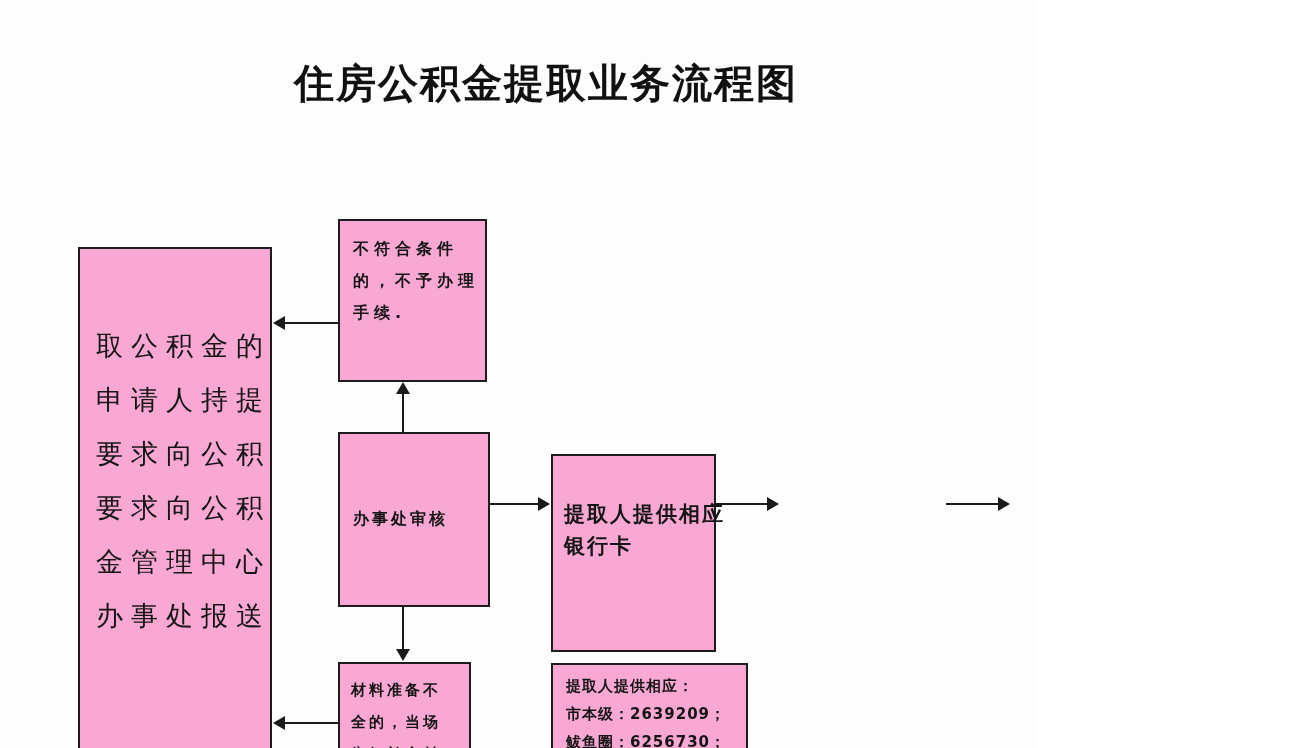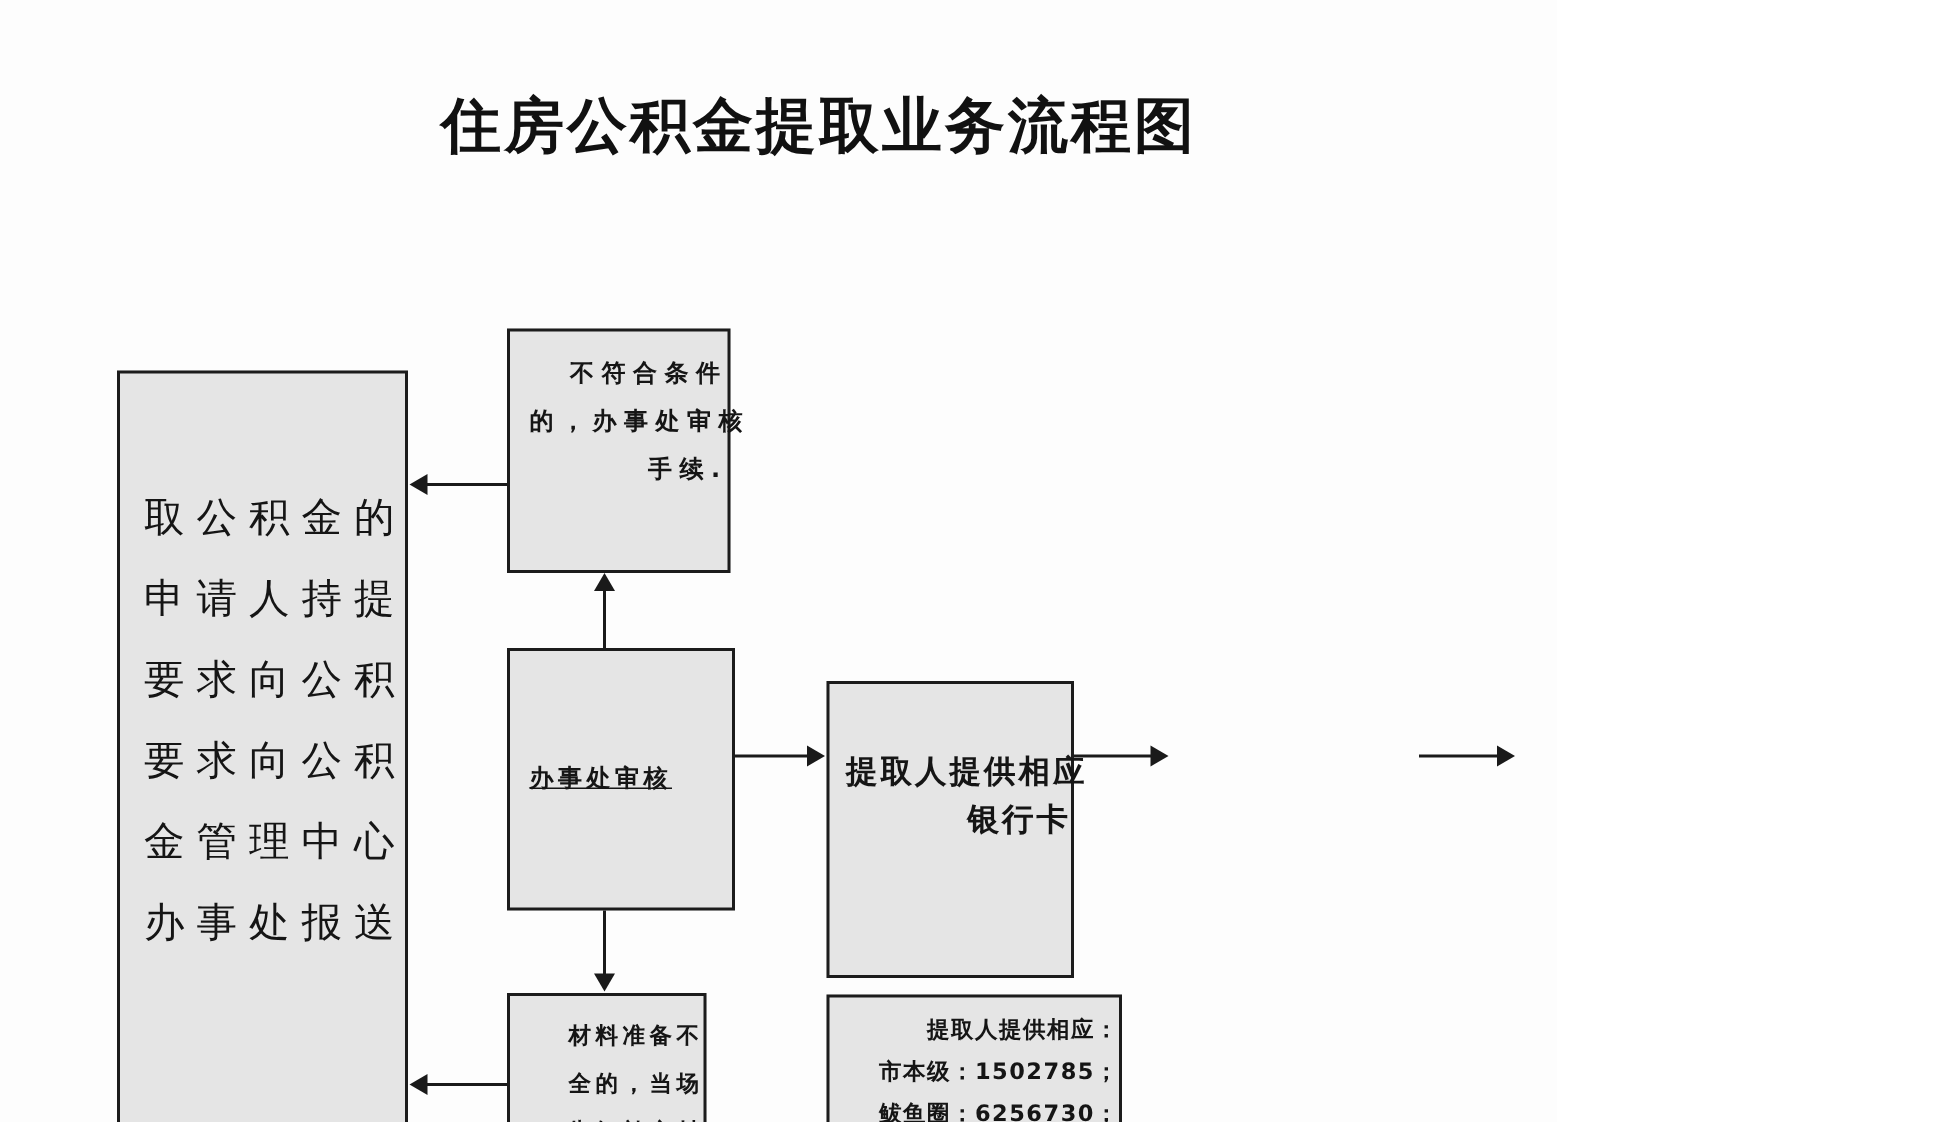--- a/index.html
+++ b/index.html
@@ -25,25 +25,24 @@
     text-align: center;
     transform: translateX(27px);
     font-size: 40px;
     font-weight: bold;
     letter-spacing: 2px;
     color: #111;
   }
   .node {
     position: absolute;
     border: 2px solid #1c1c1c;
-    background: #e5e5e5;
+    background: #f9a8d4;
     box-sizing: border-box;
     font-weight: bold;
     color: #151515;
-    text-align: right;
   }
   .nline { white-space: nowrap; }
 
   
   .node-applicant {
     left: 78px; top: 247px; width: 194px; height: 600px;
     padding: 70px 0 0 16px;
     font-size: 27px; font-weight: 500;
     letter-spacing: 8px; line-height: 54px;
   }
@@ -51,21 +50,21 @@
   .node-reject {
     left: 338px; top: 219px; width: 149px; height: 163px;
     padding: 12px 0 0 13px;
     font-size: 16px; letter-spacing: 5px; line-height: 32px;
   }
   
   .node-review {
     left: 338px; top: 432px; width: 152px; height: 175px;
     display: flex; align-items: center;
     padding-left: 13px;
-    font-size: 16px; letter-spacing: 3px; text-decoration: underline;
+    font-size: 16px; letter-spacing: 3px;
   }
   
   .node-bank-card {
     left: 551px; top: 454px; width: 165px; height: 198px;
     padding: 42px 0 16px 11px;
     font-size: 21px; letter-spacing: 2px; line-height: 32px;
   }
   
   .node-instant {
     left: 780px; top: 430px; width: 166px; height: 198px;
@@ -116,21 +115,21 @@
     <div class="nline">取公积金的</div>
     <div class="nline">申请人持提</div>
     <div class="nline">要求向公积</div>
     <div class="nline">要求向公积</div>
     <div class="nline">金管理中心</div>
     <div class="nline">办事处报送</div>
   </div>
 
   <div class="node node-reject">
     <div class="nline">不符合条件</div>
-    <div class="nline">的，办事处审核</div>
+    <div class="nline">的，不予办理</div>
     <div class="nline">手续.</div>
   </div>
 
   <div class="node node-review">
     <div class="nline">办事处审核</div>
   </div>
 
   <div class="node node-bank-card">
     <div class="nline">提取人提供相应</div>
     <div class="nline">银行卡</div>
@@ -139,21 +138,21 @@
 
 
   <div class="node node-incomplete">
     <div class="nline">材料准备不</div>
     <div class="nline">全的，当场</div>
     <div class="nline">告知补齐材</div>
   </div>
 
   <div class="node node-hotline">
     <div class="nline">提取人提供相应：</div>
-    <div class="nline">市本级：1502785；</div>
+    <div class="nline">市本级：2639209；</div>
     <div class="nline">鲅鱼圈：6256730；</div>
   </div>
 
   <div>
     <div class="aline" style="left:402px; top:392px; width:2px; height:40px;"></div>
     <div class="ahead up" style="left:396px; top:382px;"></div>
   </div>
 
   <div>
     <div class="aline" style="left:283px; top:322px; width:55px; height:2px;"></div>

